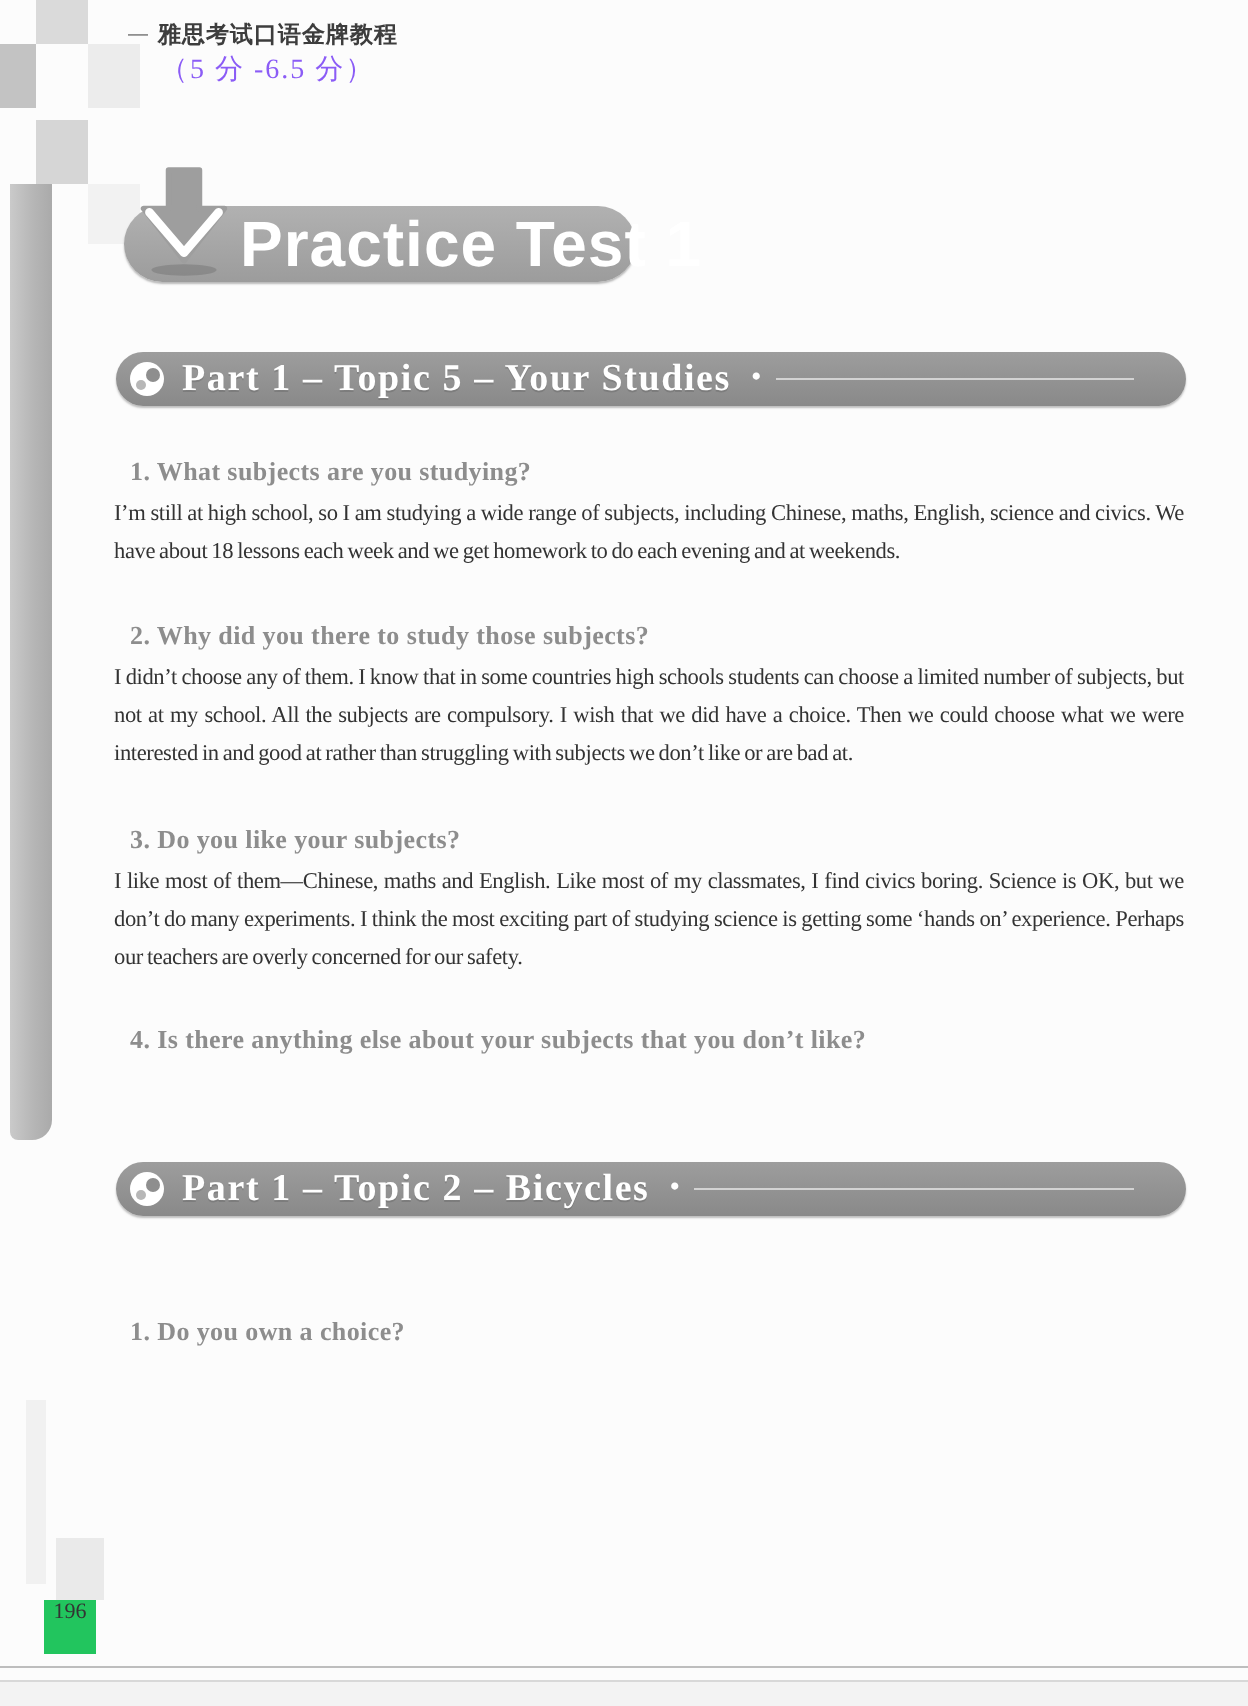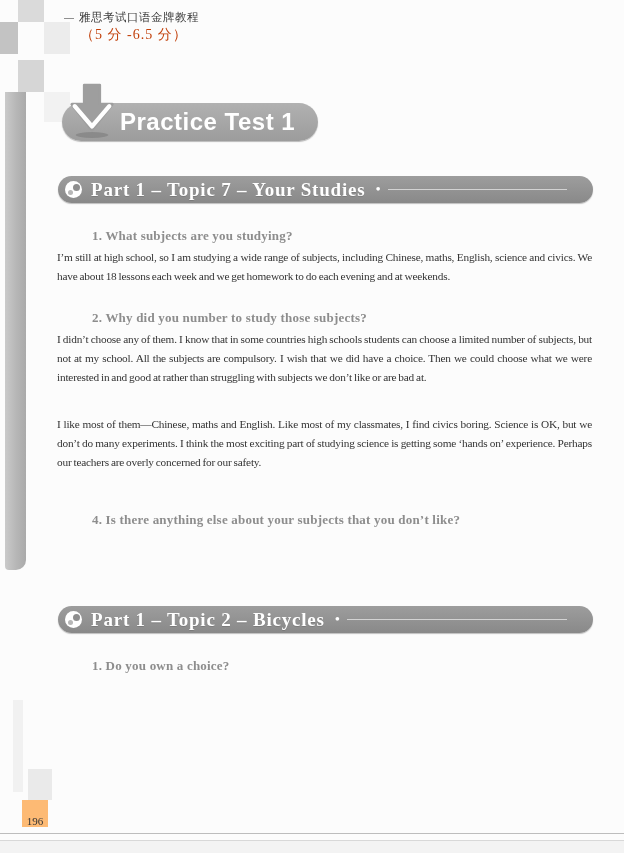--- a/index.html
+++ b/index.html
@@ -19,59 +19,59 @@
   #bar{left:5px;top:92px;width:21px;height:478px;
     background:linear-gradient(to right,#cacaca 0%,#b6b6b6 55%,#aaaaaa 100%);
     border-radius:0 0 10px 4px;}
   #bar-faint{left:13px;top:700px;width:10px;height:92px;background:#f1f1f1;}
   #sq-footer{left:28px;top:769px;width:24px;height:31px;background:#eaeaea;}
 
   
   #book-header{position:absolute;left:64px;top:10px;display:flex;align-items:center;gap:5px;
     font-family:"Liberation Sans","DejaVu Sans",sans-serif;}
   #book-header .dash{font-size:10px;color:#6f6f6f;}
-  #book-header .title{font-size:11.5px;font-weight:normal;color:#3d3d3d;letter-spacing:.5px;}
-  #band-range{position:absolute;left:80px;top:26px;font-size:14px;color:#c2410c;letter-spacing:1px;}
+  #book-header .title{font-size:11.5px;font-weight:bold;color:#3d3d3d;letter-spacing:.5px;}
+  #band-range{position:absolute;left:80px;top:26px;font-size:14px;color:#8b5cf6;letter-spacing:1px;}
 
   
   #practice-pill{position:absolute;left:62px;top:103px;width:256px;height:38px;border-radius:19px;
     background:linear-gradient(180deg,#b1b1b1,#9c9c9c);box-shadow:0 1px 1px rgba(120,120,120,.5);}
   #practice-label{position:absolute;left:58px;top:0;line-height:38px;
-    font-family:"Liberation Sans","DejaVu Sans",sans-serif;font-weight:bold;font-size:24px;
+    font-family:"Liberation Sans","DejaVu Sans",sans-serif;font-weight:bold;font-size:32px;
     color:#ffffff;letter-spacing:.5px;white-space:nowrap;}
   #arrow-icon{position:absolute;left:68px;top:82px;width:48px;height:58px;z-index:2;}
 
   
   .topic-banner{position:absolute;left:58px;width:535px;height:27px;border-radius:14px;
     background:linear-gradient(180deg,#9d9d9d,#898989);
     display:flex;align-items:center;padding-left:7px;box-sizing:border-box;
     box-shadow:0 1px 1px rgba(130,130,130,.5);}
   #banner-topic1{top:176px;}
-  #banner-topic2{top:606px;}
+  #banner-topic2{top:581px;}
   .banner-icon{width:17px;height:17px;background:#ffffff;border-radius:50%;position:relative;flex:none;}
   .banner-icon::before{content:"";position:absolute;width:7px;height:7px;border-radius:50%;
     background:#8e8e8e;top:3px;right:2px;}
   .banner-icon::after{content:"";position:absolute;width:5px;height:5px;border-radius:50%;
     background:#b7b7b7;bottom:3px;left:3px;}
   .banner-title{margin-left:9px;color:#ffffff;font-weight:bold;font-size:19px;
     letter-spacing:.8px;white-space:nowrap;text-shadow:0 1px 0 rgba(0,0,0,.12);}
   .banner-bullet{color:#ffffff;font-size:15px;margin-left:10px;line-height:27px;}
   .banner-line{flex:1;height:1px;background:#dedede;margin:0 26px 0 7px;opacity:.85;}
 
   
   .qa{position:absolute;left:0;width:624px;}
   #qa-1{top:227px;} #qa-2{top:309px;} #qa-3{top:411px;} #qa-4{top:511px;} #qa-5{top:657px;}
-  .qhead{margin-left:92px;font-weight:bold;font-size:13px;line-height:17px;
+  .qhead{margin-left:65px;font-weight:bold;font-size:13px;line-height:17px;
     color:#8d8d8d;letter-spacing:.2px;}
   .qbody{margin:4px 0 0 57px;width:535px;font-size:11.3px;line-height:19px;color:#333333;
     text-align:justify;letter-spacing:-.2px;word-spacing:-.6px;}
 
   
-  #page-badge{position:absolute;left:22px;top:800px;width:26px;height:27px;background:#fdba74;
-    display:flex;align-items:flex-end;justify-content:center;font-size:11px;color:#333333;}
+  #page-badge{position:absolute;left:22px;top:800px;width:26px;height:27px;background:#22c55e;
+    display:flex;align-items:flex-start;justify-content:center;font-size:11px;color:#333333;}
   #edge-line{position:absolute;left:0;top:833px;width:624px;height:1px;background:#bdbdbd;}
   #edge-strip{position:absolute;left:0;top:840px;width:624px;height:13px;background:#f3f3f3;
     border-top:1px solid #d8d8d8;}
 </style>
 </head>
 <body>
 
 <div class="sq" id="sq1"></div>
 <div class="sq" id="sq2"></div>
 <div class="sq" id="sq3"></div>
@@ -91,42 +91,46 @@
   <span id="practice-label">Practice Test 1</span>
 </div>
 <svg id="arrow-icon" viewBox="0 0 50 58">
   <ellipse cx="25" cy="54" rx="17" ry="3" fill="rgba(90,90,90,0.30)"></ellipse>
   <polygon points="17,2 33,2 33,22 46,22 25,49 4,22 17,22" fill="#9e9e9e" stroke="#9e9e9e" stroke-width="3" stroke-linejoin="round"></polygon>
   <polyline points="7,24 25,45 43,24" fill="none" stroke="#ffffff" stroke-width="4.5" stroke-linecap="round" stroke-linejoin="round"></polyline>
 </svg>
 
 <div class="topic-banner" id="banner-topic1">
   <span class="banner-icon"></span>
-  <span class="banner-title">Part 1 – Topic 7 – Your Studies</span>
+  <span class="banner-title">Part 1 – Topic 5 – Your Studies</span>
   <span class="banner-bullet">•</span>
   <span class="banner-line"></span>
 </div>
 
 <div class="qa" id="qa-1">
   <div class="qhead">
     <span>1.</span>
     <span>What subjects are you studying?</span>
   </div>
   <div class="qbody">I’m still at high school, so I am studying a wide range of subjects, including Chinese, maths, English, science and civics. We have about 18 lessons each week and we get homework to do each evening and at weekends.</div>
 </div>
 
 <div class="qa" id="qa-2">
   <div class="qhead">
     <span>2.</span>
-    <span>Why did you number to study those subjects?</span>
+    <span>Why did you there to study those subjects?</span>
   </div>
   <div class="qbody">I didn’t choose any of them. I know that in some countries high schools students can choose a limited number of subjects, but not at my school. All the subjects are compulsory. I wish that we did have a choice. Then we could choose what we were interested in and good at rather than struggling with subjects we don’t like or are bad at.</div>
 </div>
 
 <div class="qa" id="qa-3">
+  <div class="qhead">
+    <span>3.</span>
+    <span>Do you like your subjects?</span>
+  </div>
   <div class="qbody">I like most of them—Chinese, maths and English. Like most of my classmates, I find civics boring. Science is OK, but we don’t do many experiments. I think the most exciting part of studying science is getting some ‘hands on’ experience. Perhaps our teachers are overly concerned for our safety.</div>
 </div>
 
 <div class="qa" id="qa-4">
   <div class="qhead">
     <span>4.</span>
     <span>Is there anything else about your subjects that you don’t like?</span>
   </div>
 </div>
 

